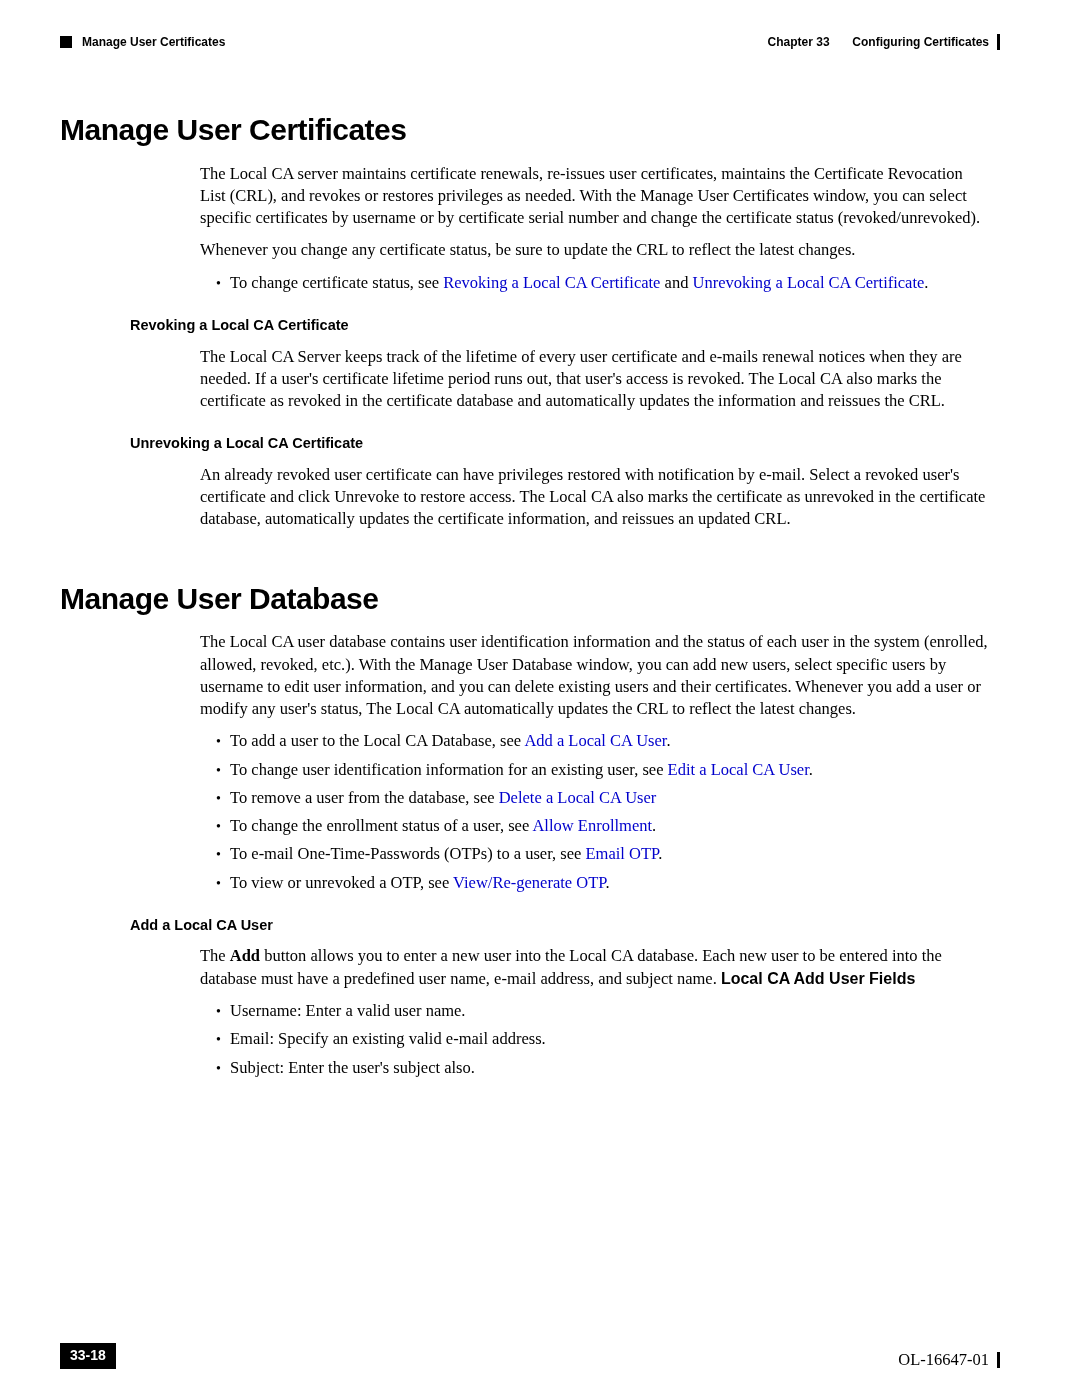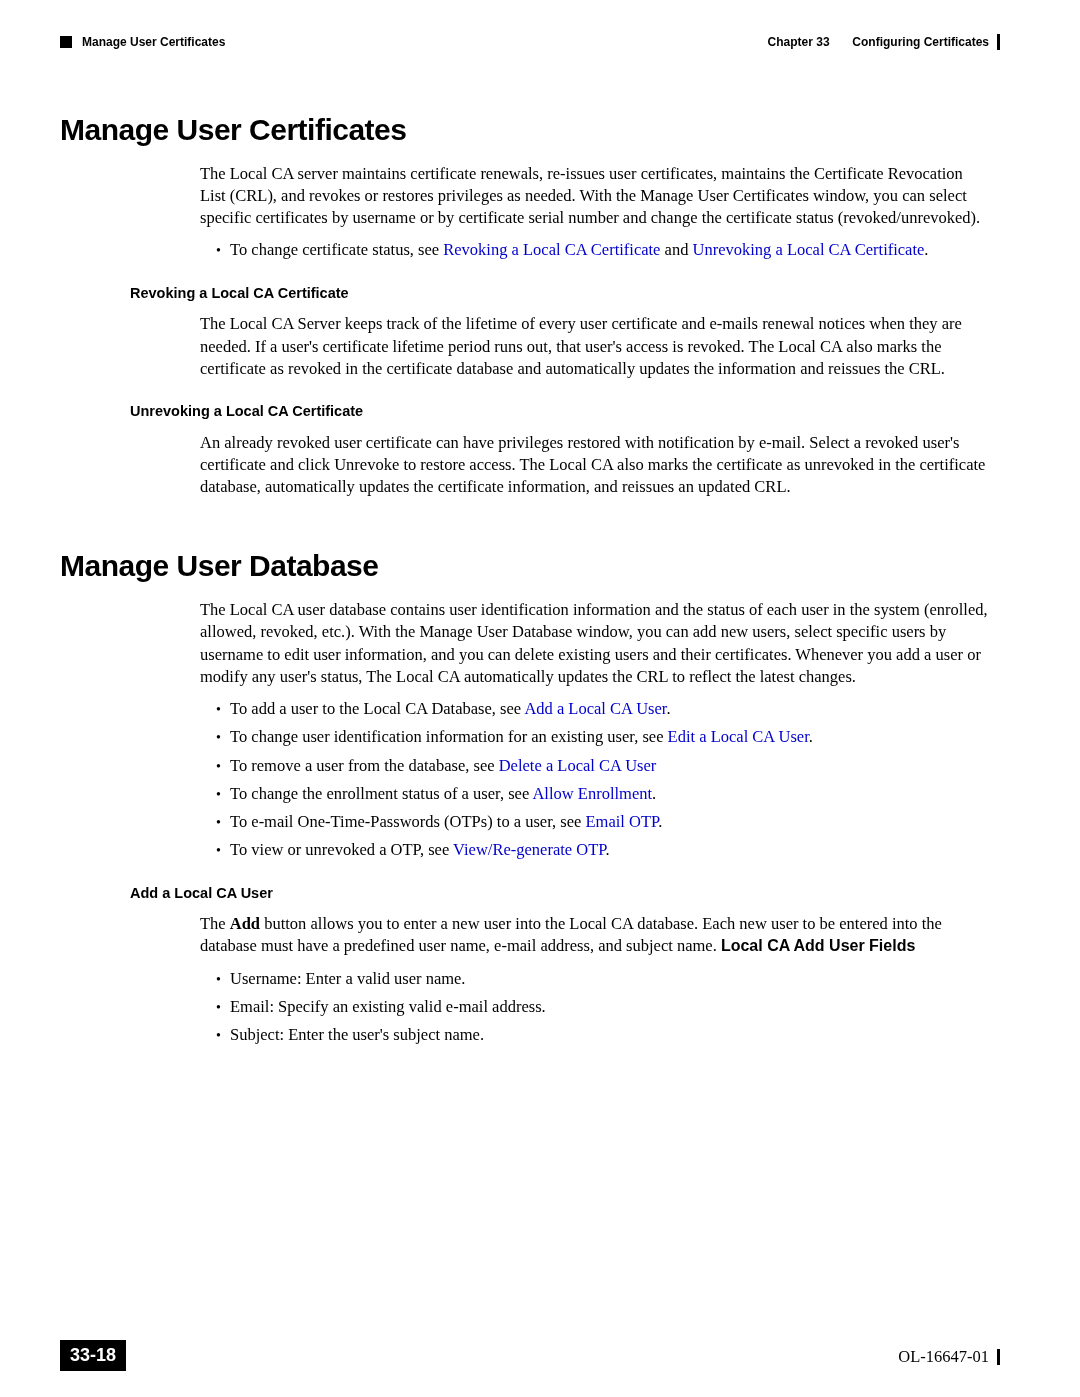--- a/index.html
+++ b/index.html
@@ -119,21 +119,21 @@
   .footer-left {
     display: flex;
     align-items: flex-start;
     gap: 10px;
   }
   .page-tab {
     background: #000;
     color: #fff;
     font-family: Arial, Helvetica, sans-serif;
     font-weight: bold;
-    font-size: 18px;
+    font-size: 14px;
     padding: 3px 10px 4px 10px;
     display: inline-block;
   }
   .footer-title {
     padding-top: 2px;
   }
   .footer-right {
     display: flex;
     align-items: center;
     gap: 8px;
@@ -155,20 +155,21 @@
       <span>&nbsp;&nbsp;</span>
       <span>Configuring Certificates</span>
       <span class="thin-bar"></span>
     </div>
   </div>
 
   <h1>Manage User Certificates</h1>
 
   <div class="body-block">
     <p>The Local CA server maintains certificate renewals, re-issues user certificates, maintains the Certificate Revocation List (CRL), and revokes or restores privileges as needed. With the Manage User Certificates window, you can select specific certificates by username or by certificate serial number and change the certificate status (revoked/unrevoked).</p>
+    <p>Whenever you change any certificate status, be sure to update the CRL to reflect the latest changes.</p>
     <ul>
       <li>
         <span>To change certificate status, see </span><a class="link">Revoking a Local CA Certificate</a><span> and </span><a class="link">Unrevoking a Local CA Certificate</a><span>.</span>
       </li>
     </ul>
   </div>
 
   <div class="sub-h">Revoking a Local CA Certificate</div>
   <div class="body-block">
     <p>The Local CA Server keeps track of the lifetime of every user certificate and e-mails renewal notices when they are needed. If a user's certificate lifetime period runs out, that user's access is revoked. The Local CA also marks the certificate as revoked in the certificate database and automatically updates the information and reissues the CRL.</p>
@@ -194,21 +195,21 @@
   </div>
 
   <div class="sub-h">Add a Local CA User</div>
   <div class="body-block">
     <p>
       <span>The </span><span class="bold-inline">Add</span><span> button allows you to enter a new user into the Local CA database. Each new user to be entered into the database must have a predefined user name, e-mail address, and subject name. </span><span class="bold-sans">Local CA Add User Fields</span>
     </p>
     <ul>
       <li>Username: Enter a valid user name.</li>
       <li>Email: Specify an existing valid e-mail address.</li>
-      <li>Subject: Enter the user's subject name.</li>
+      <li>Subject: Enter the user's subject also.</li>
     </ul>
   </div>
 
   <div class="footer">
     <div style="display:flex; justify-content:space-between; align-items:flex-start; margin-top:-2px;">
       <span class="page-tab">33-18</span>
       <div class="footer-right">
         <span>OL-16647-01</span>
         <span class="thin-bar"></span>
       </div>

